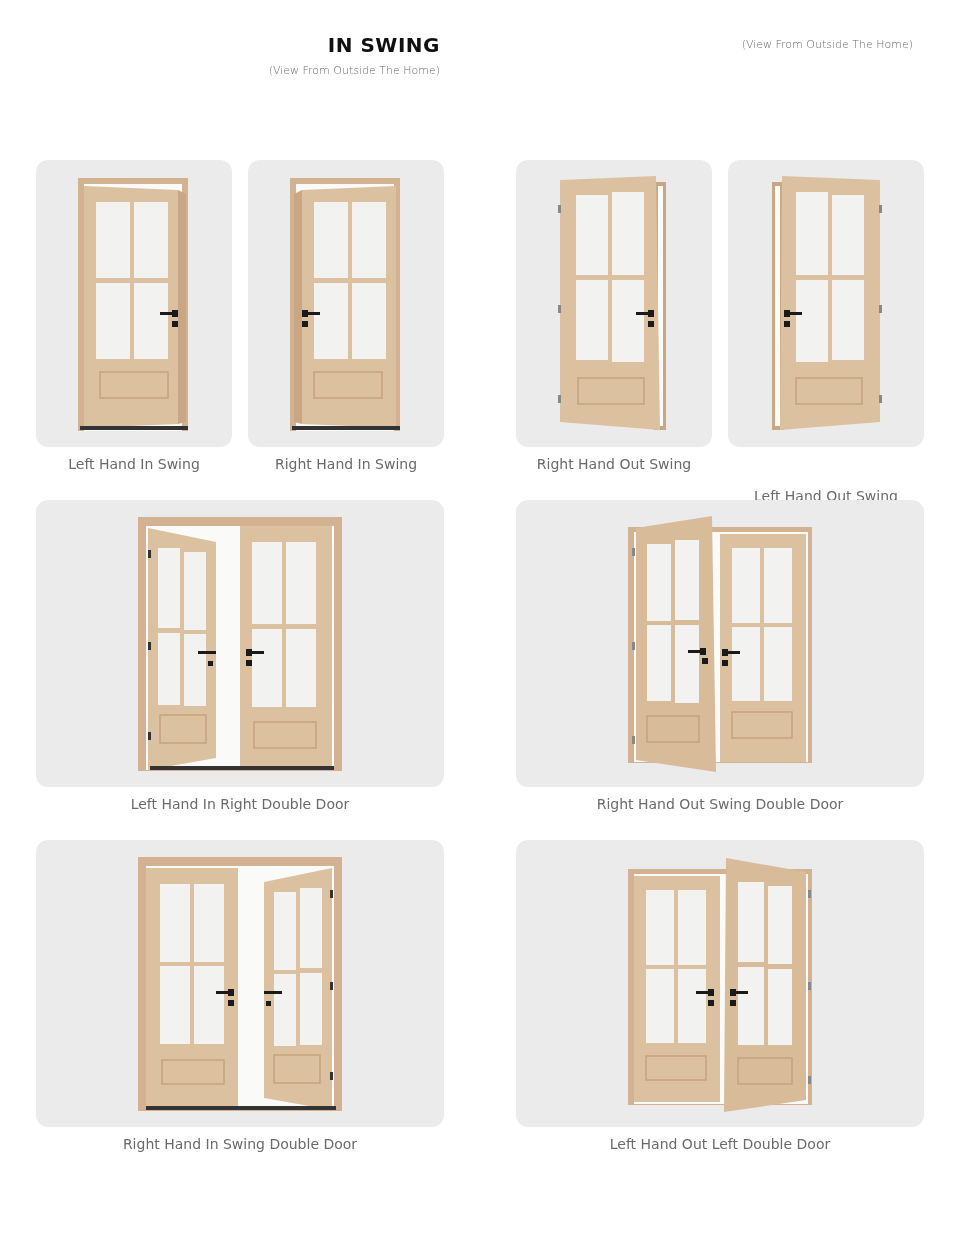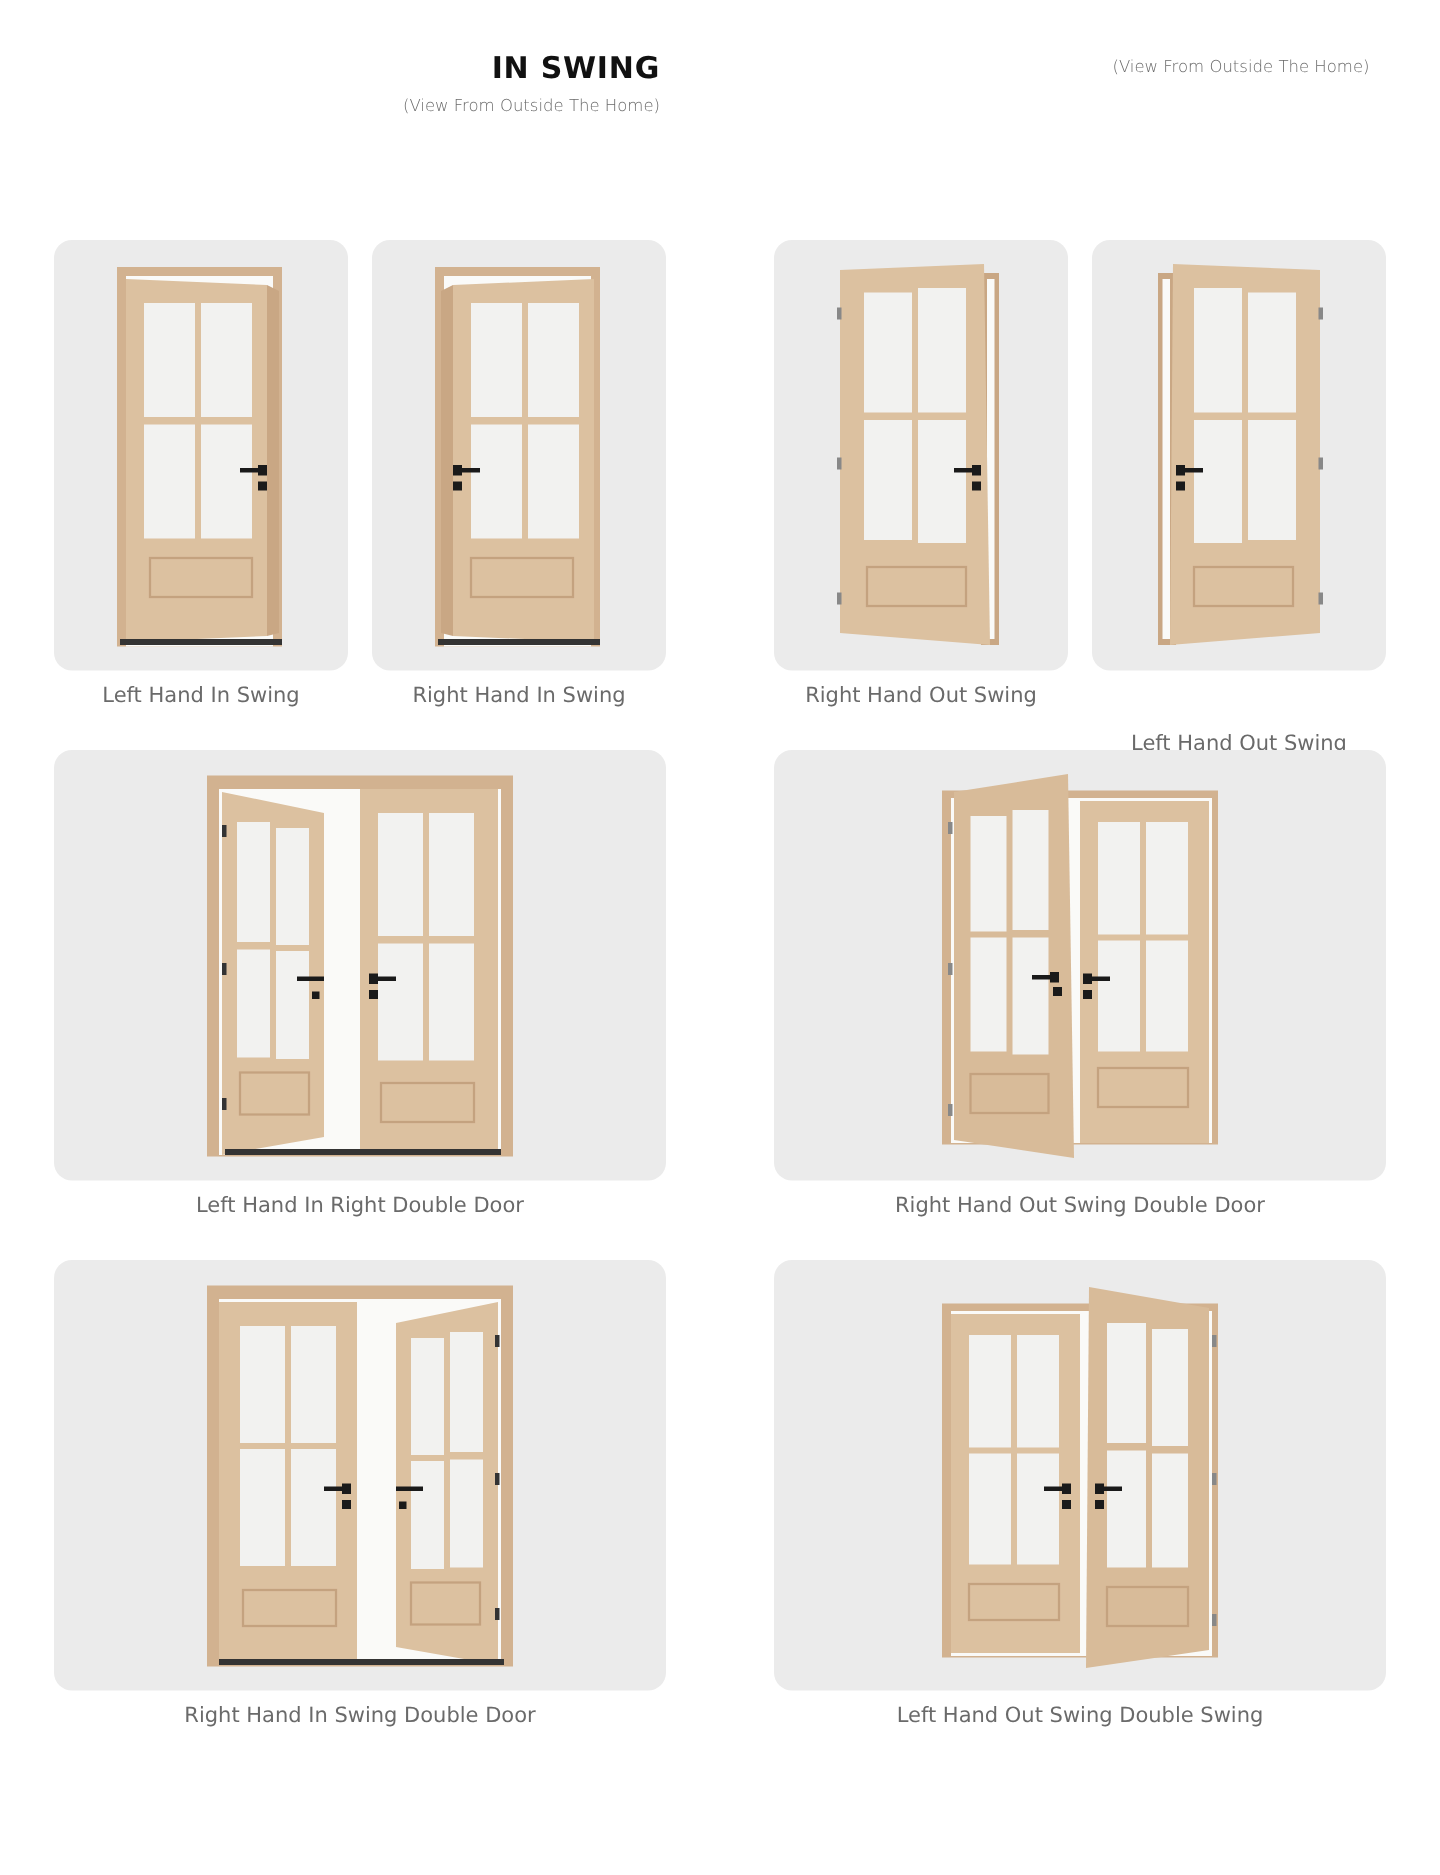--- a/index.html
+++ b/index.html
@@ -207,13 +207,13 @@
       <rect x="252" y="129" width="24" height="76" fill="#f2f2f0"></rect>
     <rect x="222" y="218" width="54" height="26" fill="none" stroke="#c4a27f" stroke-width="1.5"></rect>
     <rect x="214" y="151" width="18" height="3" fill="#1a1a1a"></rect>
       <rect x="214" y="149" width="6" height="7" fill="#1a1a1a"></rect>
     <rect x="214" y="160" width="6" height="6" fill="#1a1a1a"></rect>
     <rect x="292" y="50" width="3" height="8" fill="#888"></rect>
       <rect x="292" y="142" width="3" height="8" fill="#888"></rect>
       <rect x="292" y="236" width="3" height="8" fill="#888"></rect>
   </svg>
 </div>
-<div class="label" style="left:516px;top:1132px;width:408px;">Left Hand Out Swing Double Swing</div>
+<div class="label" style="left:516px;top:1132px;width:408px;">Left Hand Out Left Double Door</div>
 
 </body></html>

